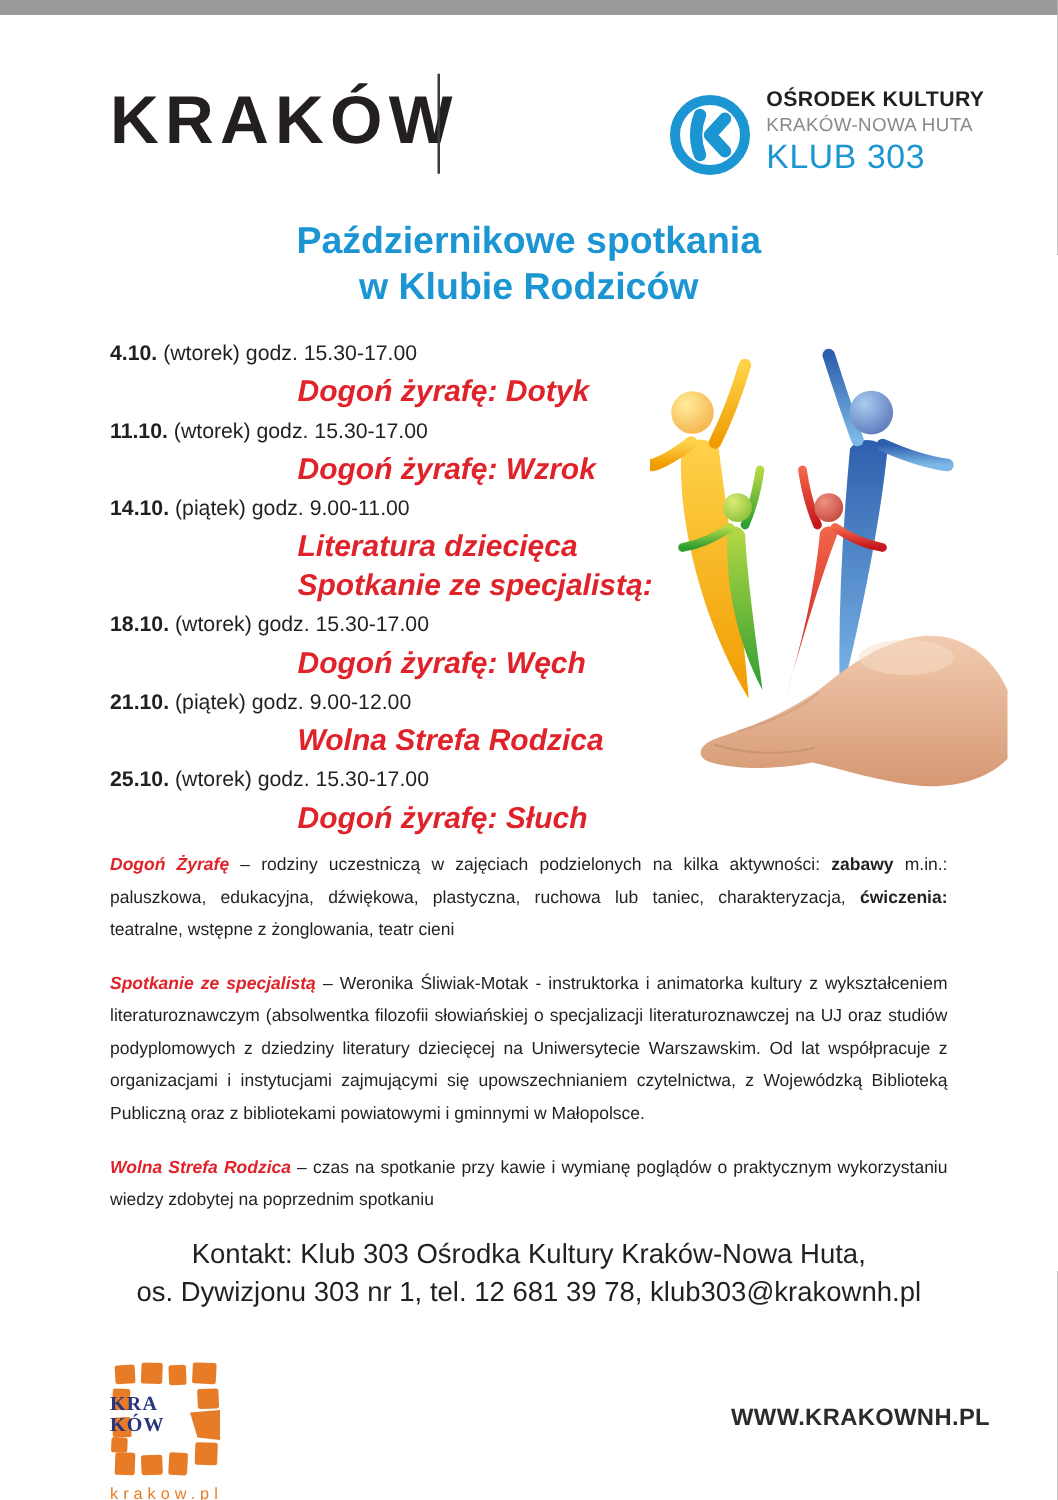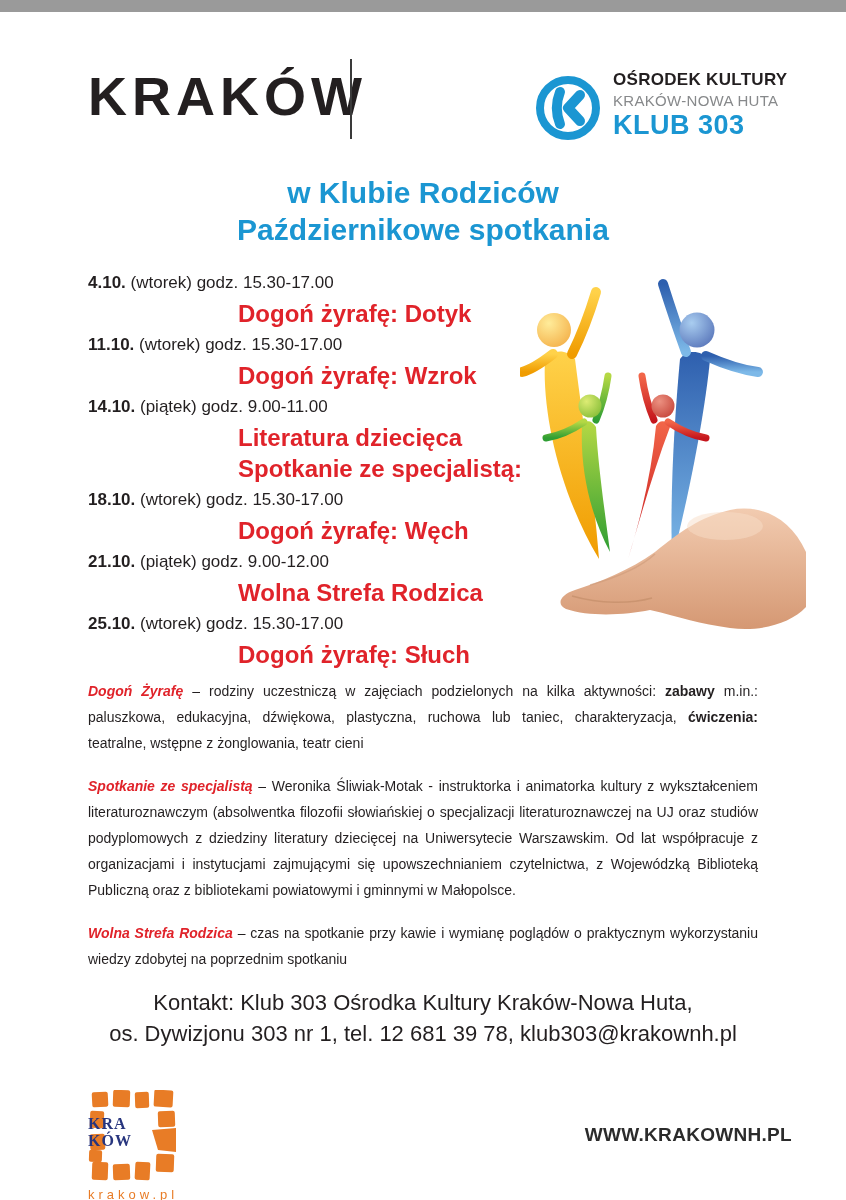--- a/index.html
+++ b/index.html
@@ -13,34 +13,34 @@
     position:absolute;left:88px;top:52px;
     font-size:54px;font-weight:600;letter-spacing:5px;line-height:64px;
     color:var(--text-dark);
   }
   .header-divider{position:absolute;left:350px;top:47px;width:2px;height:80px;background:#3a3a3a;}
   .klub-logo{position:absolute;left:535px;top:58px;display:flex;align-items:flex-end;}
   .klub-mark{flex:0 0 auto;}
   .klub-text{margin-left:12px;}
   .klub-line1{font-size:17px;font-weight:700;letter-spacing:0.3px;color:var(--text-dark);}
   .klub-line2{font-size:15px;color:var(--gray,#87898b);margin-top:2px;letter-spacing:0.3px;}
-  .klub-line3{font-size:27px;font-weight:700;color:var(--accent-blue,#1b96d2);letter-spacing:0.5px;margin-top:1px;}
+  .klub-line3{font-size:27px;font-weight:400;color:var(--accent-blue,#1b96d2);letter-spacing:0.5px;margin-top:1px;}
   
   .title{
     position:absolute;left:0;top:162px;width:100%;text-align:center;
     font-size:30px;font-weight:700;line-height:37px;color:var(--accent-blue,#1b96d2);
   }
   
   .schedule{position:absolute;left:88px;top:255px;width:460px;}
   .sched-line{font-size:17px;line-height:31px;color:var(--text-dark);white-space:nowrap;}
   .sched-date{font-weight:700;}
   .sched-detail{font-weight:400;}
   .sched-event{
     font-size:24px;line-height:31px;padding-left:150px;white-space:nowrap;
-    color:var(--accent-red,#e0232a);font-weight:700;
+    color:var(--accent-red,#e0232a);font-weight:700;font-style:italic;
   }
   
   .illustration{position:absolute;left:520px;top:252px;width:326px;height:405px;}
   
   .descriptions{position:absolute;left:88px;top:666px;width:670px;}
   .desc{font-size:14px;line-height:26px;text-align:justify;margin:0 0 17px 0;color:var(--text-dark);}
   .seg-lead{color:var(--accent-red,#e0232a);font-weight:700;font-style:italic;}
   .seg-bold{font-weight:700;}
   
   .contact{position:absolute;left:0;top:975px;width:100%;text-align:center;
@@ -77,22 +77,22 @@
       <path d="M45 20 L33 33 L45 46" stroke="#1b96d2" stroke-width="10" stroke-linecap="round" stroke-linejoin="round" fill="none"></path>
     </svg>
     <div class="klub-text">
       <div class="klub-line1">OŚRODEK KULTURY</div>
       <div class="klub-line2">KRAKÓW-NOWA HUTA</div>
       <div class="klub-line3">KLUB 303</div>
     </div>
   </div>
 
   <div class="title">
+    <div>Październikowe spotkania</div>
     <div>w Klubie Rodziców</div>
-    <div>Październikowe spotkania</div>
   </div>
 
   <div class="schedule">
       <div class="sched-line"><span class="sched-date">4.10.</span><span class="sched-detail"> (wtorek) godz. 15.30-17.00</span></div>
       <div class="sched-event">Dogoń żyrafę: Dotyk</div>
       <div class="sched-line"><span class="sched-date">11.10.</span><span class="sched-detail"> (wtorek) godz. 15.30-17.00</span></div>
       <div class="sched-event">Dogoń żyrafę: Wzrok</div>
       <div class="sched-line"><span class="sched-date">14.10.</span><span class="sched-detail"> (piątek) godz. 9.00-11.00</span></div>
       <div class="sched-event">Literatura dziecięca</div>
       <div class="sched-event">Spotkanie ze specjalistą:</div>

